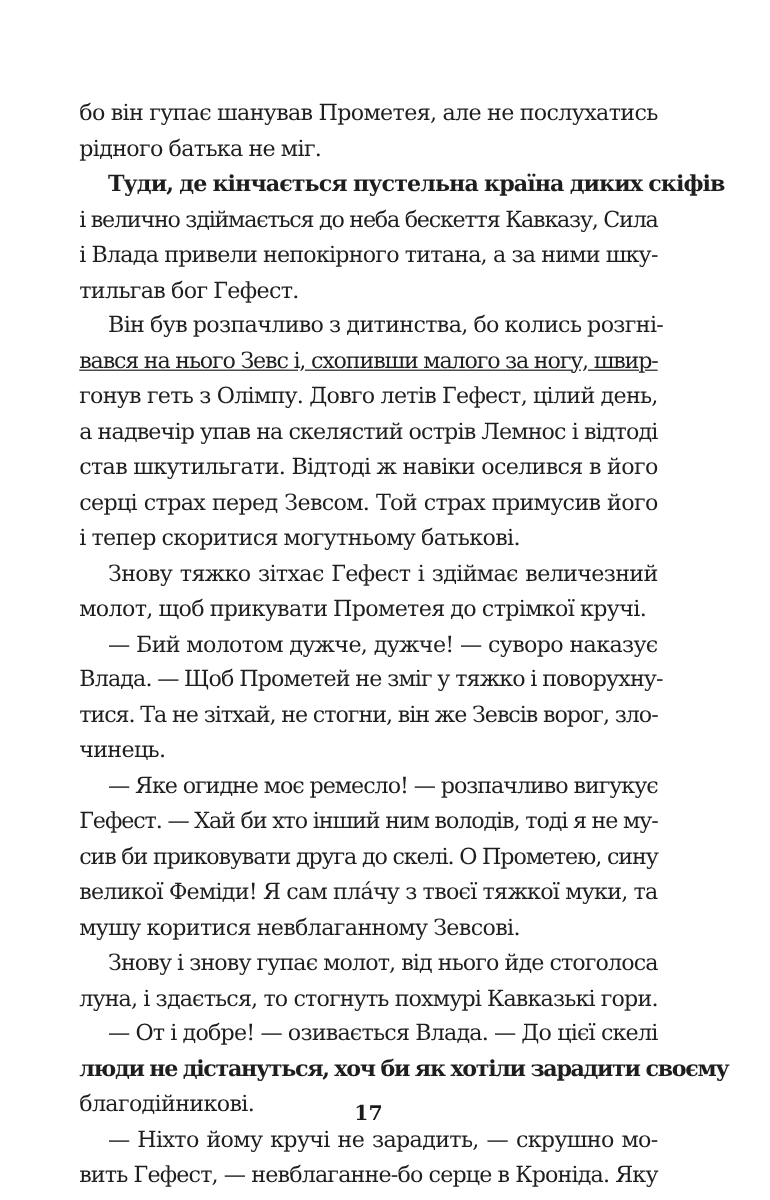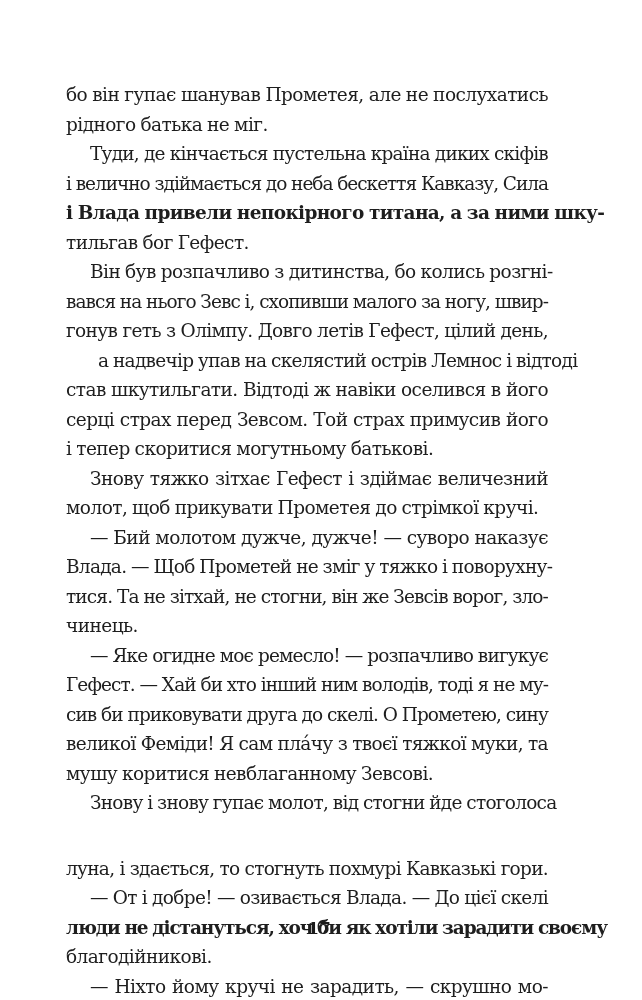--- a/index.html
+++ b/index.html
@@ -41,53 +41,52 @@
     .page-number {
       position: absolute;
       left: 0;
       width: 614px;
       top: 918px;
       text-align: center;
       font-family: "DejaVu Serif", "Liberation Serif", serif;
       font-weight: bold;
       font-size: 17px;
       color: #1a1a1a;
-      margin-left: 12px;
     }
   </style>
 </head>
 <body>
 
 <div class="page-text" id="page-text">
     <span class="line">бо він гупає шанував Прометея, але не послухатись</span>
     <span class="line last">рідного батька не міг.</span>
-    <span class="line indent" style="letter-spacing: -0.77602px;">Туди, де кінчається пустельна країна диких скіфів</span>
+    <span class="line indent" style="letter-spacing: -0.77602px; font-weight: bold;">Туди, де кінчається пустельна країна диких скіфів</span>
     <span class="line" style="letter-spacing: -1.01406px;">і велично здіймається до неба бескеття Кавказу, Сила</span>
-    <span class="line" style="letter-spacing: -0.661563px; font-weight: bold;">і Влада привели непокірного титана, а за ними шку-</span>
+    <span class="line" style="letter-spacing: -0.661563px;">і Влада привели непокірного титана, а за ними шку-</span>
     <span class="line last">тильгав бог Гефест.</span>
     <span class="line indent">Він був розпачливо з дитинства, бо колись розгні-</span>
-    <span class="line" style="letter-spacing: -0.953184px;">вався на нього Зевс і, схопивши малого за ногу, швир-</span>
+    <span class="line" style="letter-spacing: -0.953184px; text-decoration: underline;">вався на нього Зевс і, схопивши малого за ногу, швир-</span>
     <span class="line" style="letter-spacing: -0.617728px;">гонув геть з Олімпу. Довго летів Гефест, цілий день,</span>
-    <span class="line" style="letter-spacing: -0.715084px; margin-left: 32px;">а надвечір упав на скелястий острів Лемнос і відтоді</span>
+    <span class="line" style="letter-spacing: -0.715084px;">а надвечір упав на скелястий острів Лемнос і відтоді</span>
     <span class="line">став шкутильгати. Відтоді ж навіки оселився в його</span>
     <span class="line">серці страх перед Зевсом. Той страх примусив його</span>
     <span class="line last">і тепер скоритися могутньому батькові.</span>
     <span class="line indent">Знову тяжко зітхає Гефест і здіймає величезний</span>
     <span class="line last">молот, щоб прикувати Прометея до стрімкої кручі.</span>
     <span class="line indent">— Бий молотом дужче, дужче! — суворо наказує</span>
     <span class="line" style="letter-spacing: -0.72375px;">Влада. — Щоб Прометей не зміг у тяжко і поворухну-</span>
     <span class="line" style="letter-spacing: -0.865067px;">тися. Та не зітхай, не стогни, він же Зевсів ворог, зло-</span>
     <span class="line last">чинець.</span>
     <span class="line indent" style="letter-spacing: -0.856114px;">— Яке огидне моє ремесло! — розпачливо вигукує</span>
     <span class="line" style="letter-spacing: -0.898349px;">Гефест. — Хай би хто інший ним володів, тоді я не му-</span>
     <span class="line" style="letter-spacing: -0.925061px;">сив би приковувати друга до скелі. О Прометею, сину</span>
     <span class="line" style="letter-spacing: -0.622978px;">великої Феміди! Я сам плáчу з твоєї тяжкої муки, та</span>
     <span class="line last">мушу коритися невблаганному Зевсові.</span>
-    <span class="line indent" style="letter-spacing: -0.74125px;">Знову і знову гупає молот, від стогни йде стоголоса</span>
-    <span class="line" style="letter-spacing: -0.704658px; margin-top: 36px;">луна, і здається, то стогнуть похмурі Кавказькі гори.</span>
+    <span class="line indent" style="letter-spacing: -0.74125px;">Знову і знову гупає молот, від нього йде стоголоса</span>
+    <span class="line" style="letter-spacing: -0.704658px;">луна, і здається, то стогнуть похмурі Кавказькі гори.</span>
     <span class="line indent" style="letter-spacing: -0.656441px;">— От і добре! — озивається Влада. — До цієї скелі</span>
     <span class="line" style="letter-spacing: -1.11445px; font-weight: bold;">люди не дістануться, хоч би як хотіли зарадити своєму</span>
     <span class="line last">благодійникові.</span>
     <span class="line indent">— Ніхто йому кручі не зарадить, — скрушно мо-</span>
     <span class="line" style="letter-spacing: -0.69875px;">вить Гефест, — невблаганне-бо серце в Кроніда. Яку</span>
   </div>
 
 <div class="page-number">17</div>
 
 </body></html>

